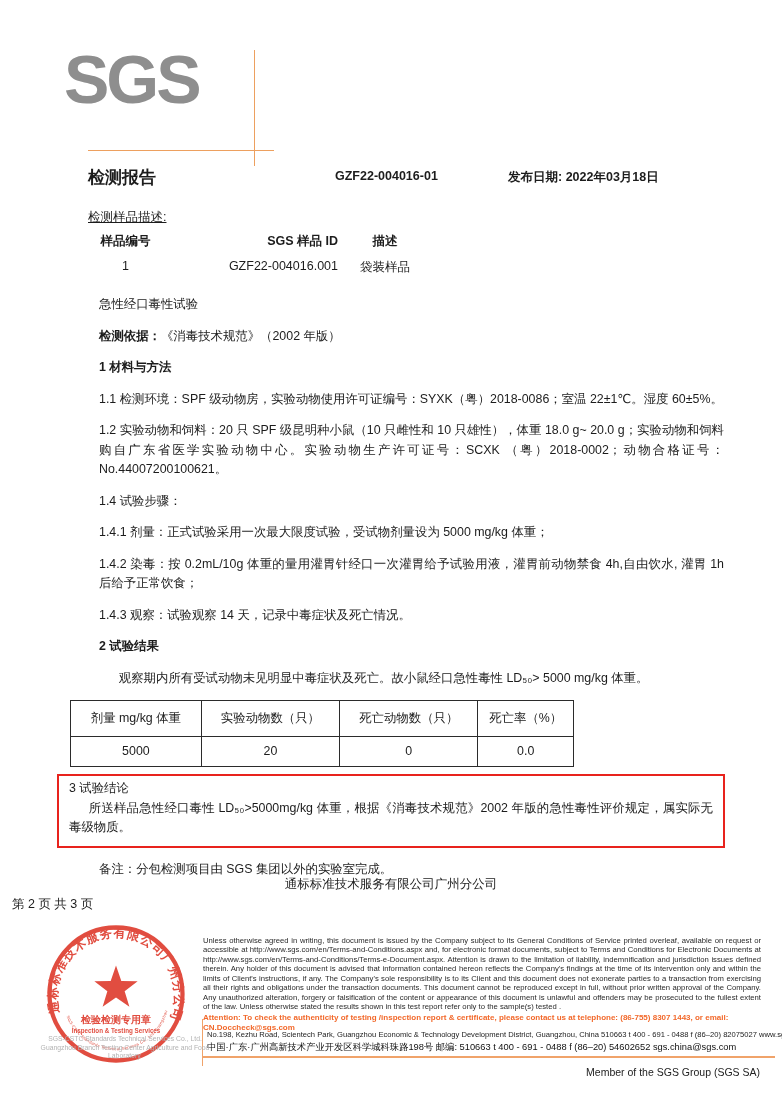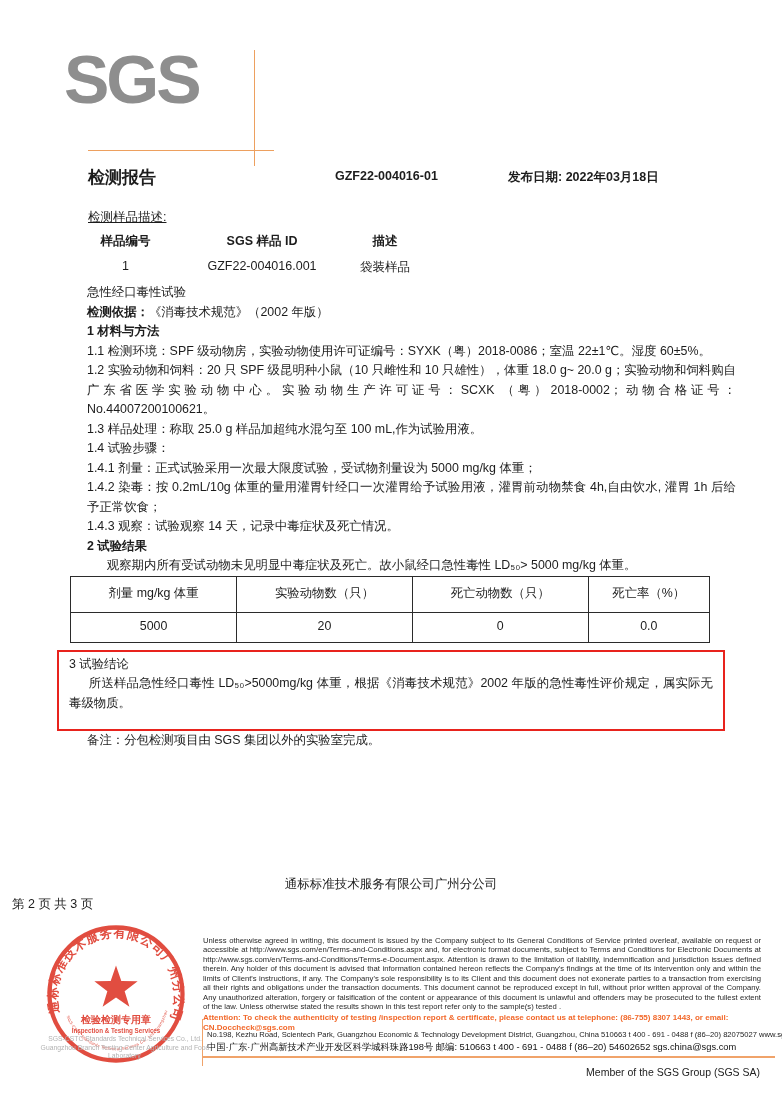--- a/index.html
+++ b/index.html
@@ -21,45 +21,45 @@
   .hdr{position:absolute;left:0;top:166px;width:708px;height:22px;}
   .hdr-title{position:absolute;left:88px;top:0;font-size:17px;font-weight:bold;}
   .hdr-no{position:absolute;left:335px;top:3px;font-size:12.5px;font-weight:bold;}
   .hdr-date{position:absolute;left:508px;top:3px;font-size:12.5px;font-weight:bold;}
   
   .sample-heading{position:absolute;left:88px;top:209px;font-size:12.5px;text-decoration:underline;}
   .sample-row{position:absolute;left:0;width:782px;font-size:12.5px;}
   .sample-row.head{top:233px;font-weight:bold;}
   .sample-row.data{top:259px;}
   .sc1{position:absolute;left:78px;width:95px;text-align:center;}
-  .sc2{position:absolute;left:192px;width:140px;text-align:center;}
+  .sc2{position:absolute;left:198px;width:140px;text-align:right;}
   .sc3{position:absolute;left:330px;width:110px;text-align:center;}
   
   .bodyflow{
     position:absolute;left:87px;top:283px;width:649px;
     font-size:12.4px;line-height:19.5px;text-align:justify;
   }
-  .bodyflow p{margin:0;}
+  .bodyflow p{margin:12px;}
   .b{font-weight:bold;}
   .indent{text-indent:1.6em;}
   .caption{text-align:center;}
   
   table.results{
-    border-collapse:collapse;width:640px;margin-left:-17px;margin-top:0;
+    border-collapse:collapse;width:504px;margin-left:-17px;margin-top:0;
     font-size:12.4px;
   }
   table.results th,table.results td{
     border:1px solid #2b2b2b;text-align:center;font-weight:normal;padding:0;
   }
   table.results th{height:35px;}
   table.results td{height:29px;}
   
   .conclusion{
     margin-left:-30px;margin-top:7px;width:644px;
-    border:2.5px solid #e8231d;padding:3px 10px 16px 10px;
+    border:2.5px solid #e8231d;padding:3px 10px 8px 10px;
   }
   .conclusion p{margin:0;text-align:justify;}
   .remark{margin-top:11px;}
   
   .foot-company{position:absolute;left:0;top:876px;width:782px;text-align:center;font-size:12.5px;}
   .foot-page{position:absolute;left:12px;top:896px;width:782px;text-align:left;font-size:12.5px;}
   
   .disclaimer{
     position:absolute;left:203px;top:936px;width:558px;
     font-size:7.7px;line-height:9.45px;text-align:justify;color:#2a2a2a;
@@ -115,21 +115,20 @@
   <span class="sc2">GZF22-004016.001</span>
   <span class="sc3">袋装样品</span>
 </div>
 
 <div class="bodyflow">
   <p>急性经口毒性试验</p>
   <p><span class="b">检测依据：</span><span>《消毒技术规范》（2002 年版）</span></p>
   <p class="b">1 材料与方法</p>
   <p>1.1 检测环境：SPF 级动物房，实验动物使用许可证编号：SYXK（粤）2018-0086；室温 22±1℃。湿度 60±5%。</p>
   <p>1.2 实验动物和饲料：20 只 SPF 级昆明种小鼠（10 只雌性和 10 只雄性），体重 18.0 g~ 20.0 g；实验动物和饲料购自广东省医学实验动物中心。实验动物生产许可证号：SCXK （粤）2018-0002；动物合格证号： No.44007200100621。</p>
-  <p>1.3 样品处理：称取 25.0 g 样品加超纯水混匀至 100 mL,作为试验用液。</p>
   <p>1.4 试验步骤：</p>
   <p>1.4.1 剂量：正式试验采用一次最大限度试验，受试物剂量设为 5000 mg/kg 体重；</p>
   <p>1.4.2 染毒：按 0.2mL/10g 体重的量用灌胃针经口一次灌胃给予试验用液，灌胃前动物禁食 4h,自由饮水, 灌胃 1h 后给予正常饮食；</p>
   <p>1.4.3 观察：试验观察 14 天，记录中毒症状及死亡情况。</p>
   <p class="b">2 试验结果</p>
   <p class="indent">观察期内所有受试动物未见明显中毒症状及死亡。故小鼠经口急性毒性 LD₅₀&gt; 5000 mg/kg 体重。</p>
 
   <table class="results">
     <tbody>
         <tr>

